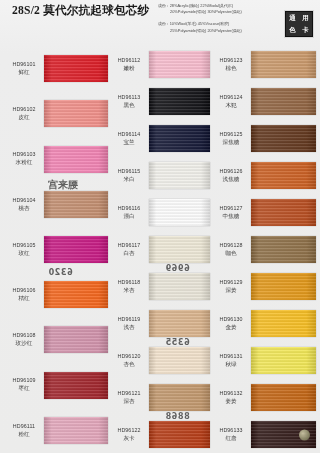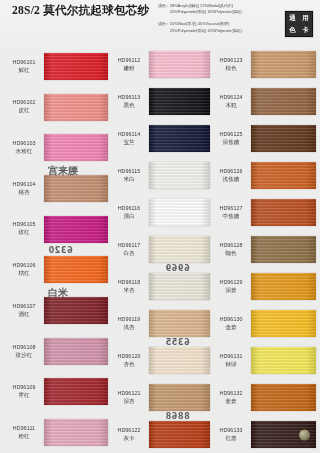--- a/index.html
+++ b/index.html
@@ -233,31 +233,20 @@
             <span class="cname">桔红</span>
           </div>
           <div class="swatch-wrap">
             <div class="swatch" style="background: rgb(242, 96, 21);"></div>
           </div>
           <div class="tag tag-num" style="left: 44px; top: -4px; opacity: 0.72;">6320</div>
         </div>
         <div class="card">
           <div class="card-paper"></div>
           <div class="label">
-            <span class="code">HD96107</span>
-            <span class="cname">酒红</span>
-          </div>
-          <div class="swatch-wrap">
-            <div class="swatch" style="background: rgb(124, 28, 34);"></div>
-          </div>
-          <div class="tag tag-cn" style="left: 44px; top: -4px; opacity: 0.72;">白米</div>
-        </div>
-        <div class="card">
-          <div class="card-paper"></div>
-          <div class="label">
             <span class="code">HD96108</span>
             <span class="cname">玫沙红</span>
           </div>
           <div class="swatch-wrap">
             <div class="swatch" style="background: rgb(207, 143, 168);"></div>
           </div>
         </div>
         <div class="card">
           <div class="card-paper"></div>
           <div class="label">

